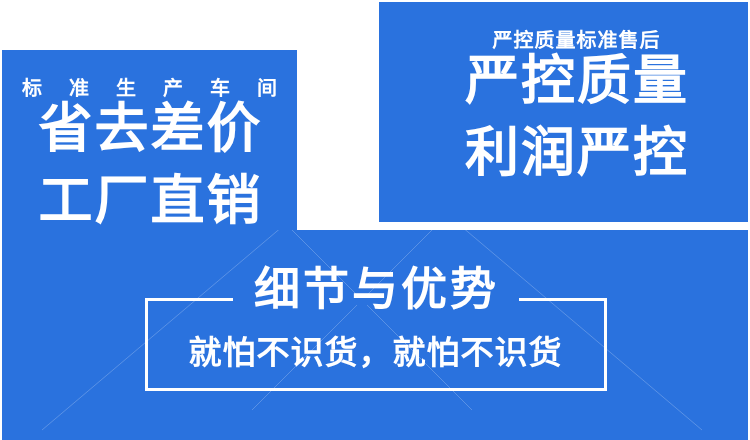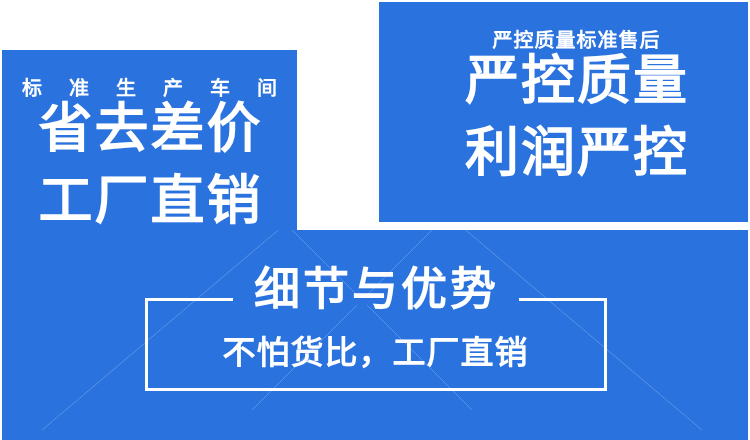--- a/index.html
+++ b/index.html
@@ -165,16 +165,16 @@
       </g>
     </svg>
 
     <div class="frame"></div>
     <div class="frame-notch">
       <span class="notch-gap"></span>
     </div>
 
     <div class="big-title">细节与优势</div>
 
-    <div class="sub-title">不怕货比，工厂直销</div>
+    <div class="sub-title">就怕不识货，就怕不识货</div>
   </div>
 
 </div>
 
 </body></html>

